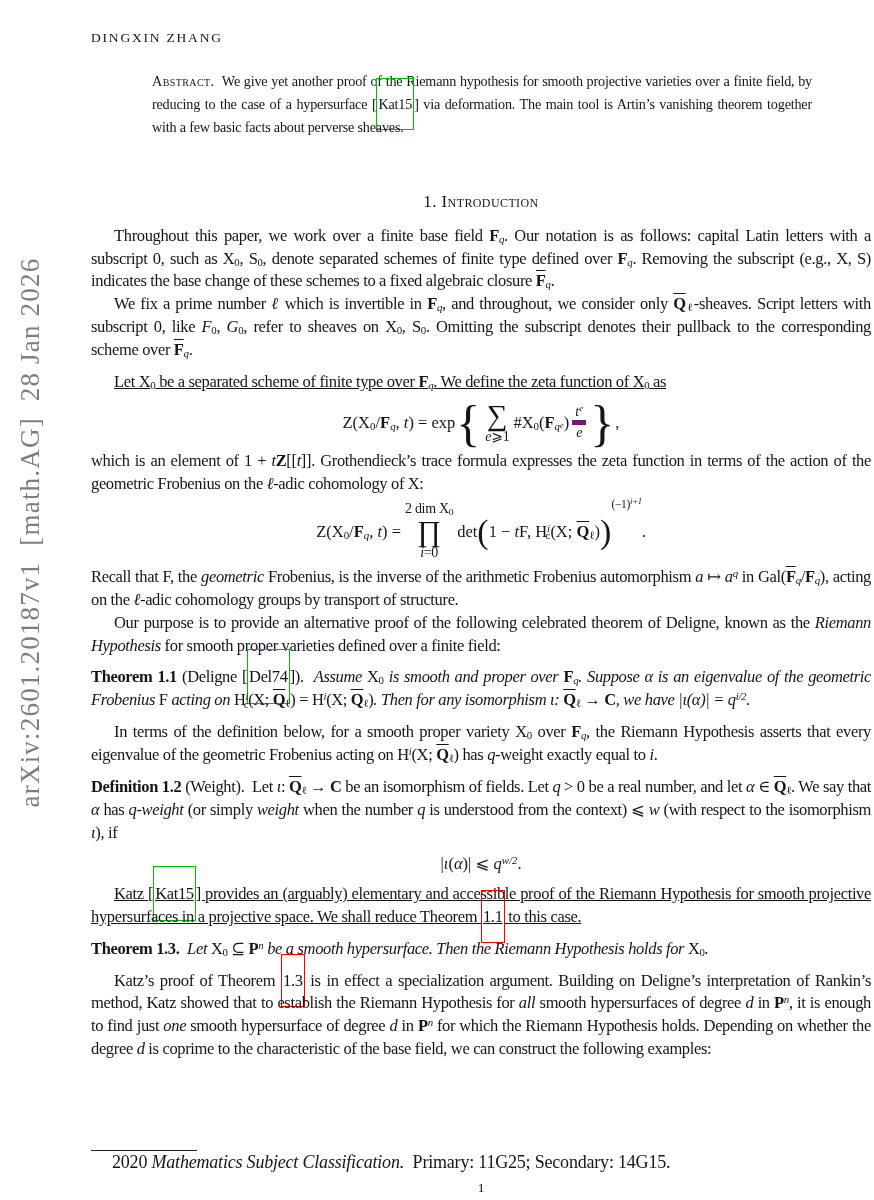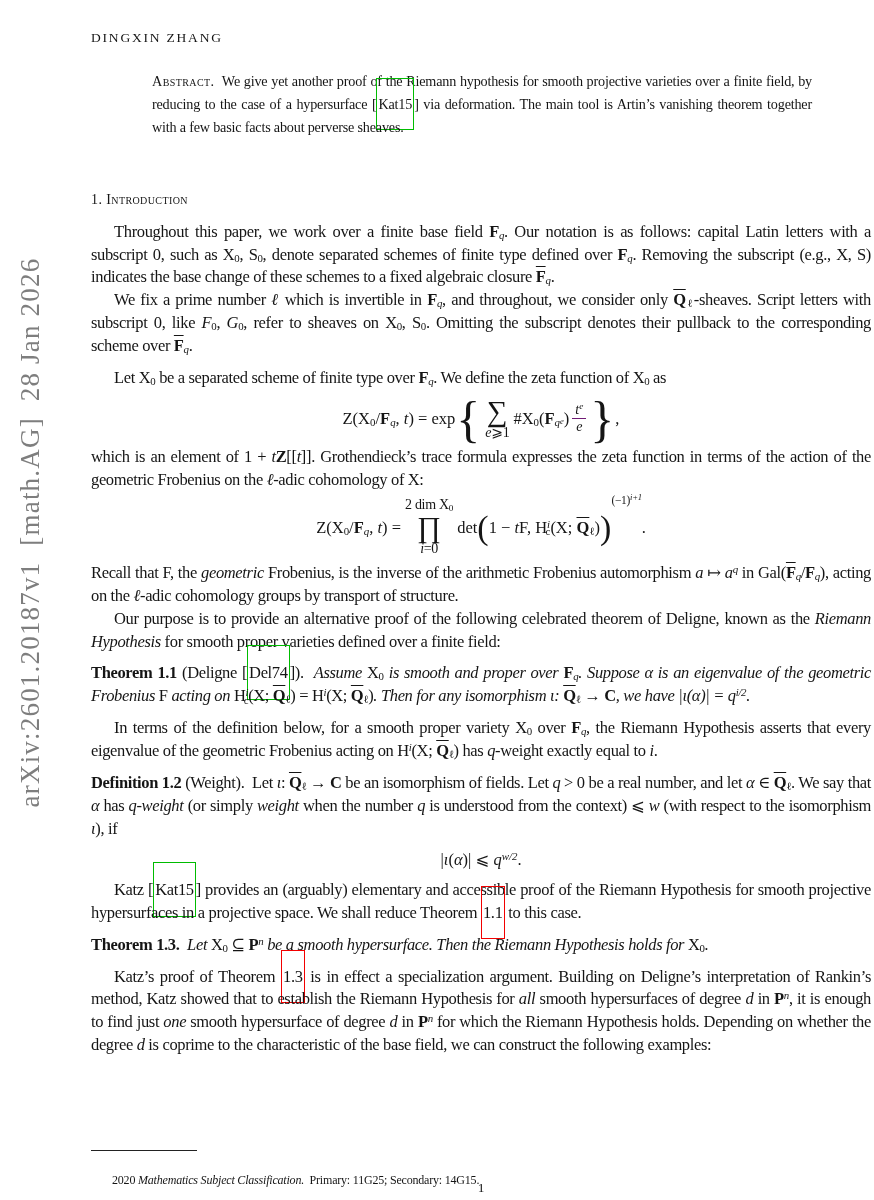--- a/index.html
+++ b/index.html
@@ -5,25 +5,25 @@
   html,body{margin:0;padding:0;background:#e8e8e8;}
   .page{
     width:874px;height:1200px;position:relative;overflow:hidden;background:#ffffff;
     font-family:"Liberation Serif","DejaVu Serif",serif;color:#151515;
     margin:0 auto;
   }
   .content{position:absolute;left:91px;top:0;width:780px;}
   .title{margin-top:9px;text-align:center;font-weight:700;font-size:17.5px;letter-spacing:0.3px;}
   .author{margin-top:30px;font-size:13.5px;letter-spacing:1.8px;}
   .abstract{margin:24px 59px 0 61px;font-size:14.2px;line-height:23.2px;text-align:justify;letter-spacing:-0.2px;}
-  .sec{margin-top:52px;font-size:14px;letter-spacing:0.6px;}
+  .sec{margin-top:52px;text-align:center;font-size:17px;letter-spacing:0.6px;}
   .para{font-size:16.5px;line-height:22.9px;text-align:justify;margin:0;letter-spacing:-0.35px;}
   .indent{text-indent:23px;}
   .mt1{margin-top:13px;}
-  .gap{margin-top:9px;}
+  .gap{margin-top:9px;text-decoration:underline;}
   .thmblk{margin:9px 0;}
   .em{font-style:italic;}
   
   .i{font-style:italic;}
   .rm{font-style:normal;}
   .b{font-weight:700;}
   .sc{font-variant:small-caps;letter-spacing:0.4px;}
   .scr{font-style:italic;}
   .ol{text-decoration:overline;}
   .sub{font-size:66%;vertical-align:-0.22em;line-height:0;}
@@ -32,35 +32,35 @@
   .mlneg{margin-left:-0.42em;}
   .boxg{border:1.4px solid var(--citation_green,#00bc00);padding:17px 1px;}
   .boxr{border:1.4px solid var(--ref_red,#f20000);padding:16px 1px;}
   
   .formula{display:flex;justify-content:center;align-items:center;font-size:16.5px;margin:7px 0 5px;}
   .fsm{margin:4px 0;}
   .stack{display:inline-flex;flex-direction:column;align-items:center;margin:0 4px;}
   .stack .op{font-size:29px;line-height:1;}
   .stack .lim{font-size:14px;line-height:1.05;letter-spacing:-0.3px;}
   .frac{display:inline-flex;flex-direction:column;align-items:center;margin:0 3px;font-size:14px;line-height:1.15;}
-  .frac .num{border-bottom:1px solid #701a75;padding:0 3px;}
+  .frac .num{border-bottom:5px solid #701a75;padding:0 3px;}
   .bigbrace{font-size:50px;line-height:0;font-weight:400;margin:0 1px;}
   .bigparen{font-size:34px;line-height:0;font-weight:400;}
   .expsup{font-size:11.5px;align-self:flex-start;position:relative;top:-4px;letter-spacing:-0.3px;}
   .expsup .sup{font-size:75%;vertical-align:0.45em;}
   
   .watermark{
     position:absolute;left:-320px;top:517px;width:700px;text-align:center;
     transform:rotate(-90deg);color:var(--watermark_gray,#7e7e7e);
     font-size:27px;letter-spacing:1.2px;white-space:nowrap;
   }
   
   .footnote{position:absolute;left:91px;top:1150px;width:780px;}
   .frule{width:106px;border-top:1.4px solid #222;}
-  .ftext{margin-top:22px;font-size:12px;text-indent:21px;letter-spacing:-0.2px;}
+  .ftext{margin-top:1px;font-size:18px;text-indent:21px;letter-spacing:-0.2px;}
   .pagenum{position:absolute;left:91px;top:1180px;width:780px;text-align:center;font-size:13.5px;}
 </style>
 </head>
 <body>
 
 <div class="page">
   <div class="watermark">arXiv:2601.20187v1&nbsp;&nbsp;[math.AG]&nbsp;&nbsp;28 Jan 2026</div>
 
   <div class="content">
     <div class="author">DINGXIN ZHANG</div>

